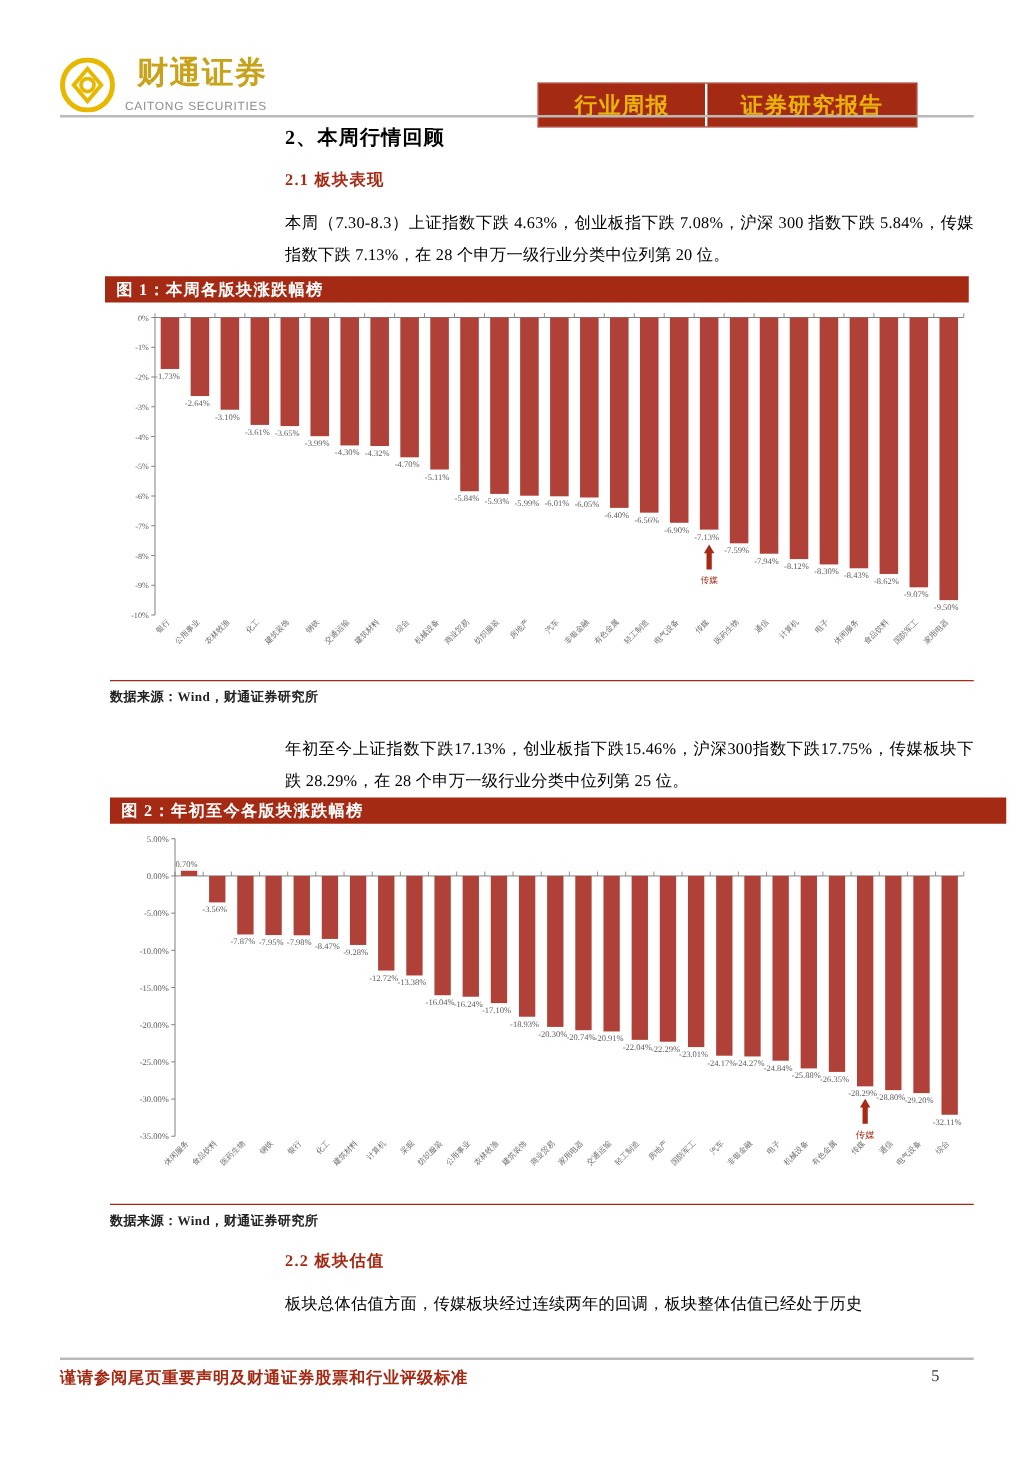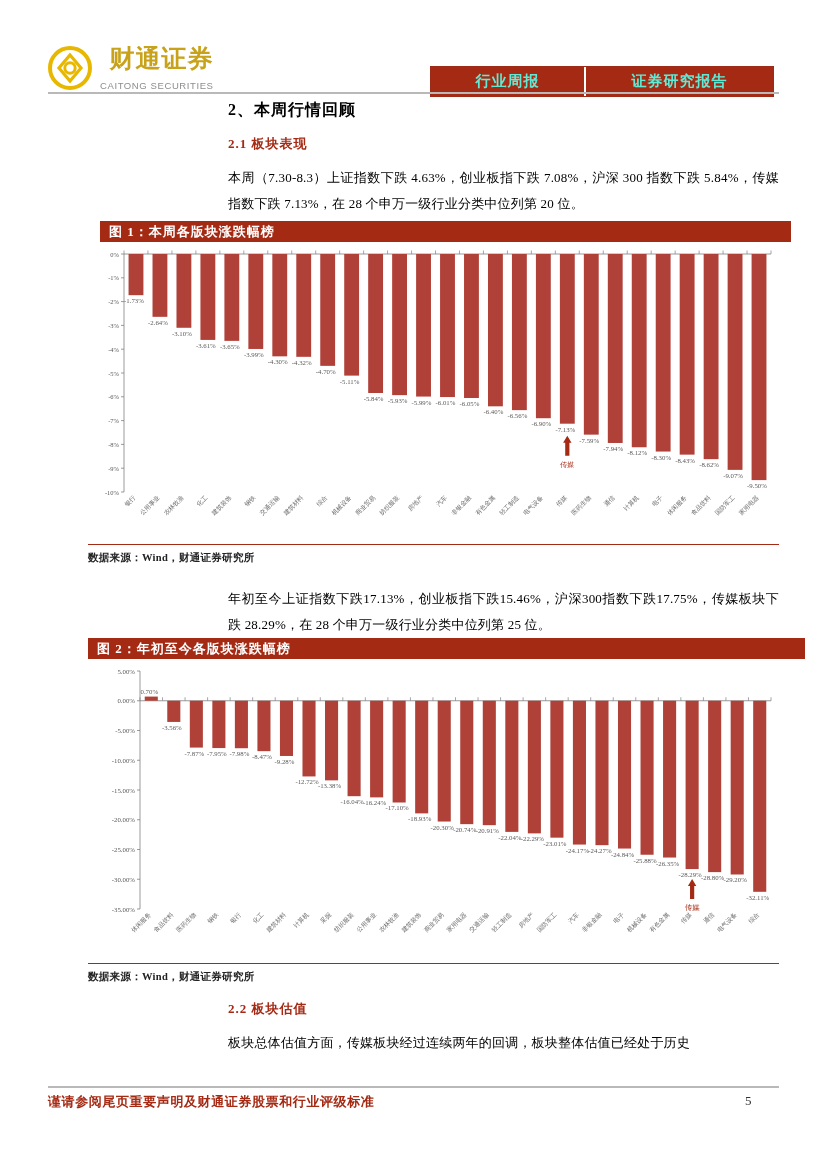--- a/index.html
+++ b/index.html
@@ -61,25 +61,25 @@
   }
   .hdr-tabs {
     position: absolute;
     left: 430px;
     top: 66px;
     display: flex;
     border: 1px solid #9e2a18;
   }
   .hdr-tab {
     background: #A52A14;
-    color: #5eead4;
-    font-family: "Liberation Serif", serif;
-    font-weight: bold;
-    font-size: 15px;
-    padding: 5px 10px;
+    color: #eab308;
+    font-family: "Liberation Serif", serif;
+    font-weight: bold;
+    font-size: 18px;
+    padding: 5px 0;
     text-align: center;
     letter-spacing: 1px;
   }
   .hdr-tab.a { width: 133px; border-right: 2px solid #fff; }
   .hdr-tab.b { width: 167px; }
   .header-rule {
     position: absolute;
     left: 48px;
     top: 92px;
     width: 731px;
@@ -201,21 +201,21 @@
       <div class="hdr-tab a">行业周报</div>
       <div class="hdr-tab b">证券研究报告</div>
     </div>
     <div class="header-rule"></div>
   </div>
 
   <div class="h2" style="left:228px; top:100px;">2、本周行情回顾</div>
   <div class="h3" style="left:228px; top:135px;">2.1  板块表现</div>
   <div class="para" style="left:228px; top:165px; width:551px;">本周（7.30-8.3）上证指数下跌 4.63%，创业板指下跌 7.08%，沪深 300 指数下跌 5.84%，传媒指数下跌 7.13%，在 28 个申万一级行业分类中位列第 20 位。</div>
 
-  <div class="fig-title" style="left:100px; top:221px; width:691px;">图 1：本周各版块涨跌幅榜</div>
+  <div class="fig-title" style="left:84px; top:221px; width:691px;">图 1：本周各版块涨跌幅榜</div>
   <div class="fig-box" style="left:88px; top:242px; width:691px; height:303px;">
     <div class="chart" style="left:0; top:0;">
       <svg id="chart1" width="691" height="302" viewBox="0 0 691 302">
           <line x1="36" y1="12" x2="36" y2="250" stroke="#808080" stroke-width="0.8"></line>
           <line x1="33" y1="12" x2="36" y2="12" stroke="#808080" stroke-width="0.8"></line>
           <text x="31" y="14.6" text-anchor="end" font-family="&quot;Liberation Serif&quot;, serif" font-size="6.5" fill="#595959">0%</text>
           <line x1="33" y1="35.8" x2="36" y2="35.8" stroke="#808080" stroke-width="0.8"></line>
           <text x="31" y="38.4" text-anchor="end" font-family="&quot;Liberation Serif&quot;, serif" font-size="6.5" fill="#595959">-1%</text>
           <line x1="33" y1="59.6" x2="36" y2="59.6" stroke="#808080" stroke-width="0.8"></line>
           <text x="31" y="62.2" text-anchor="end" font-family="&quot;Liberation Serif&quot;, serif" font-size="6.5" fill="#595959">-2%</text>

